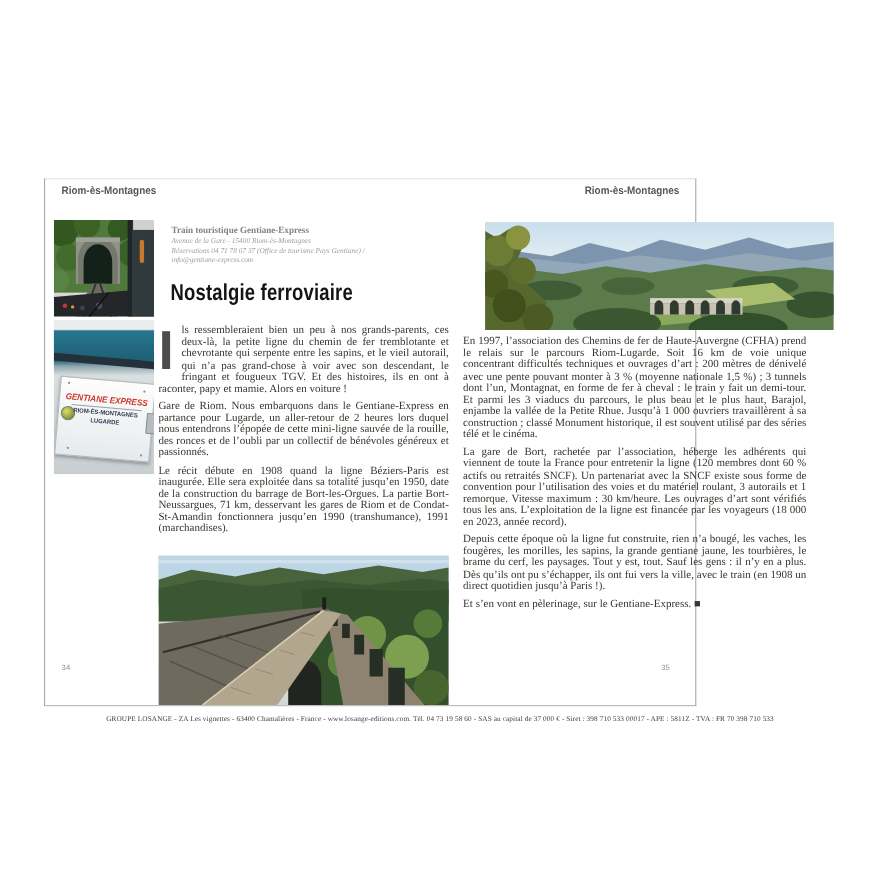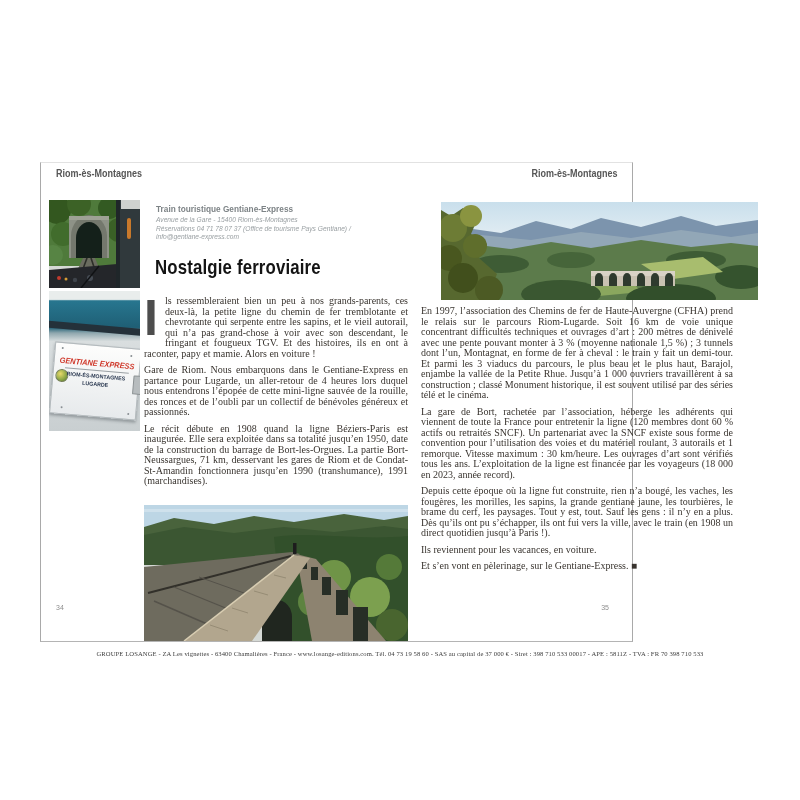--- a/index.html
+++ b/index.html
@@ -18,21 +18,21 @@
     letter-spacing:0px;white-space:nowrap;
   }
   .header-left{left:15px;transform:scaleX(.9);transform-origin:left top;}
   .header-right{right:14px;transform:scaleX(.9);transform-origin:right top;}
   .photo{position:absolute;overflow:hidden;background:#d5d9d5;}
   .photo svg{display:block;width:100%;height:100%;}
   #photo-cab{left:8px;top:37px;width:91px;height:88px;}
   #photo-sign{left:8px;top:128px;width:91px;height:140px;}
   #photo-track{left:103px;top:342px;width:264px;height:136px;}
   #photo-landscape{left:400px;top:39px;width:317px;height:98px;}
-  .infobox{position:absolute;left:115px;top:41px;width:258px;font-family:Liberation Sans, sans-serif;}
+  .infobox{position:absolute;left:115px;top:41px;width:258px;font-family:Liberation Serif, serif;}
   .infobox .ib-title{font-weight:700;font-size:8.6px;color:#7d8386;margin:0 0 2px 0;transform:scaleX(.96);transform-origin:left;}
   .infobox .ib-line{font-style:italic;font-size:6.8px;line-height:8.6px;color:#9aa0a3;transform:scaleX(.98);transform-origin:left;}
   .article-title{
     position:absolute;left:114px;top:92px;
     font-family:"Liberation Sans",sans-serif;font-weight:700;font-size:21px;color:#141414;
     transform:scaleX(.8);transform-origin:left top;white-space:nowrap;letter-spacing:.2px;
   }
   .body-col{position:absolute;font-size:10px;line-height:10.5px;color:#39342f;text-align:justify;}
   .body-col p{margin:0 0 6px 0;}
   #left-col{left:103px;top:133px;width:264px;}
@@ -132,21 +132,21 @@
     <div class="ib-title">Train touristique Gentiane-Express</div>
     <div class="ib-line">Avenue de la Gare - 15400 Riom-ès-Montagnes</div>
     <div class="ib-line">Réservations 04 71 78 07 37 (Office de tourisme Pays Gentiane) /</div>
     <div class="ib-line">info@gentiane-express.com</div>
   </div>
 
   <div class="article-title">Nostalgie ferroviaire</div>
 
   <div class="body-col" id="left-col">
     <p class="dropcap">Ils ressembleraient bien un peu à nos grands-parents, ces deux-là, la petite ligne du chemin de fer tremblotante et chevrotante qui serpente entre les sapins, et le vieil autorail, qui n’a pas grand-chose à voir avec son descendant, le fringant et fougueux TGV. Et des histoires, ils en ont à raconter, papy et mamie. Alors en voiture !</p>
-    <p>Gare de Riom. Nous embarquons dans le Gentiane-Express en partance pour Lugarde, un aller-retour de 4 heures lors duquel nous entendrons l’épopée de cette mini-ligne sauvée de la rouille, des ronces et de l’oubli par un collectif de bénévoles généreux et passionnés.</p>
+    <p>Gare de Riom. Nous embarquons dans le Gentiane-Express en partance pour Lugarde, un aller-retour de 2 heures lors duquel nous entendrons l’épopée de cette mini-ligne sauvée de la rouille, des ronces et de l’oubli par un collectif de bénévoles généreux et passionnés.</p>
     <p>Le récit débute en 1908 quand la ligne Béziers-Paris est inaugurée. Elle sera exploitée dans sa totalité jusqu’en 1950, date de la construction du barrage de Bort-les-Orgues. La partie Bort-Neussargues, 71 km, desservant les gares de Riom et de Condat-St-Amandin fonctionnera jusqu’en 1990 (transhumance), 1991 (marchandises).</p>
   </div>
 
   <div class="photo" id="photo-track">
     <svg viewBox="0 0 264 136" preserveAspectRatio="none">
       <rect width="264" height="30" fill="#bdd6e5"></rect>
       <rect x="0" y="4" width="264" height="3" fill="#d3e4ee" opacity=".8"></rect>
       <path d="M0,22 L30,13 70,19 110,11 150,17 200,9 240,15 264,11 L264,45 0,45 Z" fill="#49633c"></path>
       <path d="M0,30 L40,22 90,28 140,22 190,27 240,21 264,24 L264,60 0,60 Z" fill="#3b5632"></path>
       <path d="M130,32 C170,26 215,36 264,31 L264,136 140,136 Z" fill="#32502b"></path>
@@ -222,21 +222,20 @@
       <circle cx="34" cy="44" r="12" fill="#5f6e2c"></circle>
       <circle cx="22" cy="76" r="15" fill="#414f1c"></circle>
       <circle cx="48" cy="88" r="14" fill="#4c5a24"></circle>
     </svg>
   </div>
 
   <div class="body-col" id="right-col">
     <p>En 1997, l’association des Chemins de fer de Haute-Auvergne (CFHA) prend le relais sur le parcours Riom-Lugarde. Soit 16 km de voie unique concentrant difficultés techniques et ouvrages d’art : 200 mètres de dénivelé avec une pente pouvant monter à 3 % (moyenne nationale 1,5 %) ; 3 tunnels dont l’un, Montagnat, en forme de fer à cheval : le train y fait un demi-tour. Et parmi les 3 viaducs du parcours, le plus beau et le plus haut, Barajol, enjambe la vallée de la Petite Rhue. Jusqu’à 1 000 ouvriers travaillèrent à sa construction ; classé Monument historique, il est souvent utilisé par des séries télé et le cinéma.</p>
     <p>La gare de Bort, rachetée par l’association, héberge les adhérents qui viennent de toute la France pour entretenir la ligne (120 membres dont 60 % actifs ou retraités SNCF). Un partenariat avec la SNCF existe sous forme de convention pour l’utilisation des voies et du matériel roulant, 3 autorails et 1 remorque. Vitesse maximum : 30 km/heure. Les ouvrages d’art sont vérifiés tous les ans. L’exploitation de la ligne est financée par les voyageurs (18 000 en 2023, année record).</p>
     <p>Depuis cette époque où la ligne fut construite, rien n’a bougé, les vaches, les fougères, les morilles, les sapins, la grande gentiane jaune, les tourbières, le brame du cerf, les paysages. Tout y est, tout. Sauf les gens : il n’y en a plus. Dès qu’ils ont pu s’échapper, ils ont fui vers la ville, avec le train (en 1908 un direct quotidien jusqu’à Paris !).</p>
-    <p>Ils reviennent pour les vacances, en voiture.</p>
     <p>Et s’en vont en pèlerinage, sur le Gentiane-Express. ■</p>
   </div>
 
   <div class="pagenum pagenum-left">34</div>
   <div class="pagenum pagenum-right">35</div>
 
 </div>
 
 <div class="imprint">GROUPE LOSANGE - ZA Les vignettes - 63400 Chamalières - France - www.losange-editions.com. Tél. 04 73 19 58 60 - SAS au capital de 37 000 € - Siret : 398 710 533 00017 - APE : 5811Z - TVA : FR 70 398 710 533</div>
 

